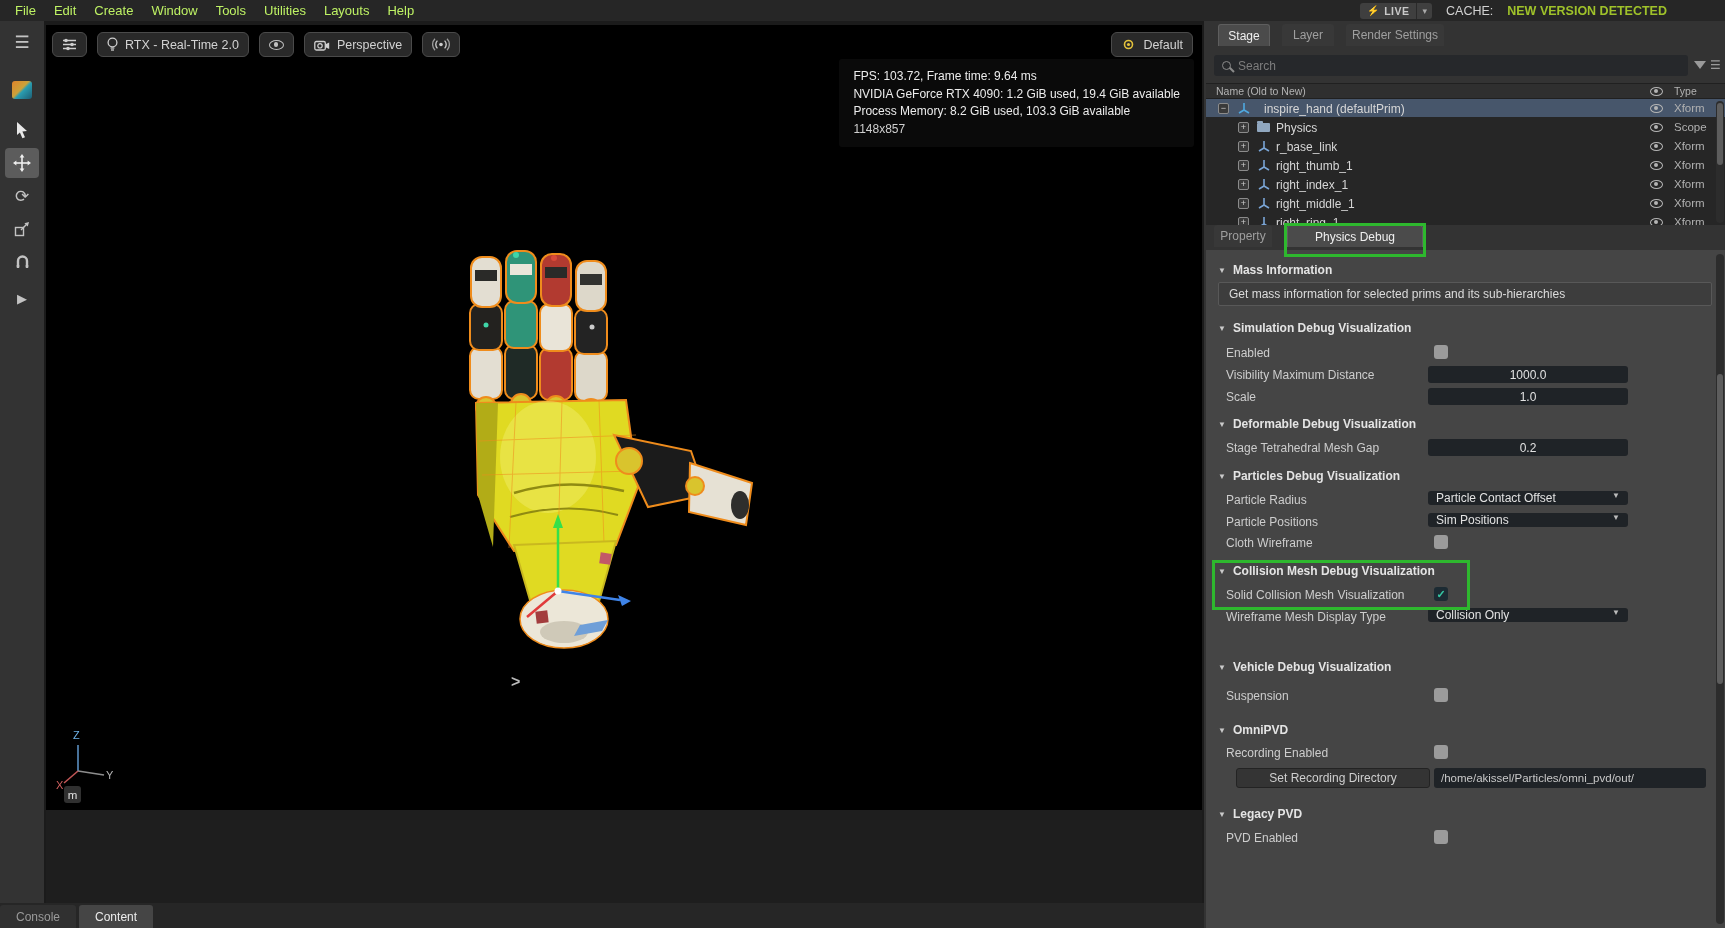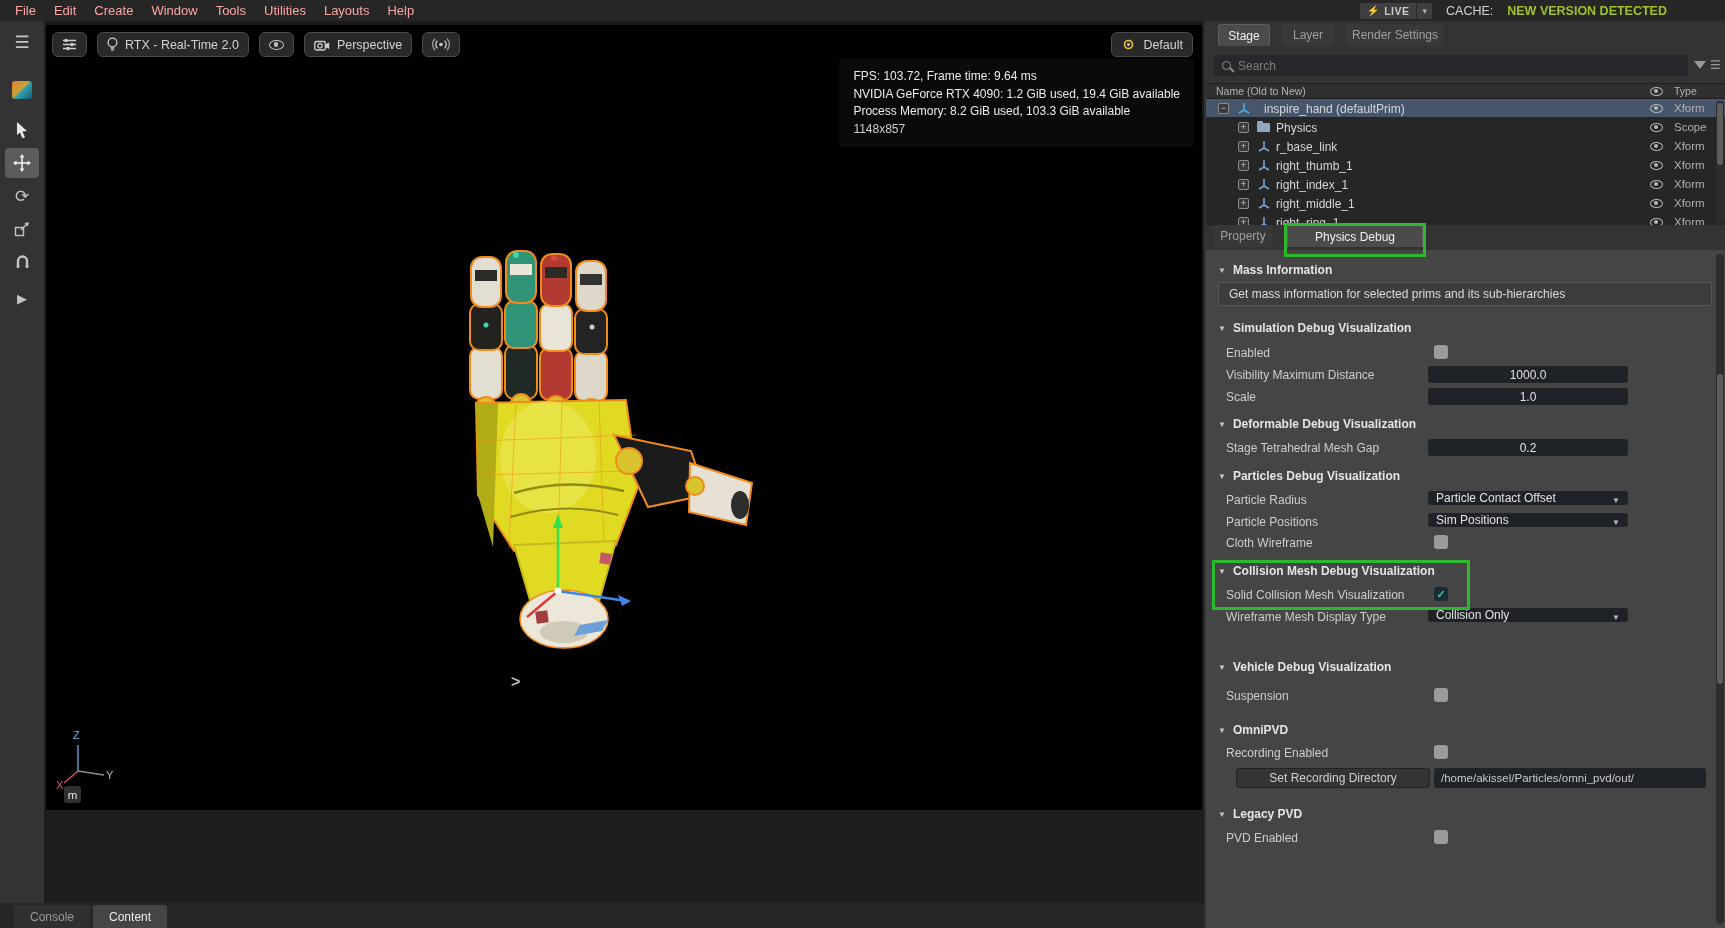--- a/index.html
+++ b/index.html
@@ -2,21 +2,21 @@
 <html><head>
 <meta charset="utf-8">
 <style>
   *{margin:0;padding:0;box-sizing:border-box}
   html,body{width:1725px;height:928px;background:#1b1b1b;font-family:"Liberation Sans",sans-serif;overflow:hidden}
   #app{position:relative;width:1725px;height:928px;background:#1b1b1b;color:#ccc;font-size:12px}
   .abs{position:absolute}
 
   
   .menubar{left:0;top:0;width:1725px;height:21px;background:#262626;display:flex;align-items:center;padding-left:6px;z-index:20}
-  .menu-item{padding:0 9px;font-size:13px;color:#fca5a5;cursor:default}
+  .menu-item{padding:0 9px;font-size:13px;color:#bef264;cursor:default}
   .menubar-right{position:absolute;right:58px;top:0;height:21px;display:flex;align-items:center;gap:14px}
   .live-pill{display:flex;align-items:center;height:16px;background:#3f3f3f;border-radius:3px;overflow:hidden}
   .live-main{display:flex;align-items:center;gap:4px;padding:0 7px;font-size:10.5px;font-weight:bold;color:#c9c9c9;letter-spacing:.5px}
   .bolt{color:#e8c63a;font-size:10px}
   .live-chev{padding:0 5px;border-left:1px solid #2a2a2a;color:#aaa;font-size:9px;height:16px;display:flex;align-items:center}
   .cache{font-size:12.5px;color:#d2d2d2}
   .version{font-size:12.5px;font-weight:bold;color:#9fc22a}
 
   
   .left-toolbar{left:0;top:21px;width:44px;height:882px;background:#333}
@@ -73,31 +73,31 @@
   
   .prop-panel{left:1206px;top:222px;width:519px;height:706px}
   .prop-body{position:absolute;left:0;top:28px;width:519px;height:678px;background:#454545;overflow:hidden}
   .sech{position:absolute;left:12px;height:16px;display:flex;align-items:center;gap:7px;font-size:12px;font-weight:bold;color:#e4e4e4;white-space:nowrap}
   .tri{font-size:8px;color:#c9c9c9}
   .prow{position:absolute;left:20px;width:492px;height:17px}
   .plabel{position:absolute;left:0;top:1px;font-size:12px;color:#cdcdcd;white-space:nowrap}
   .checkbox{position:absolute;left:208px;top:0;width:14px;height:14px;background:#9b9b9b;border-radius:3px}
   .checkbox.checked{background:#1c2b33;display:flex;align-items:center;justify-content:center;color:#35c7a3;font-size:11px;font-weight:bold}
   .pfield{position:absolute;left:202px;top:-1px;width:200px;height:17px;background:#1f2327;border-radius:3px;color:#e2e2e2;font-size:12px;display:flex;align-items:center;justify-content:center}
-  .pdrop{position:absolute;left:202px;top:-1px;width:200px;height:14px;background:#1f2327;border-radius:3px;color:#e2e2e2;font-size:12px;display:flex;align-items:flex-end;justify-content:space-between;padding:0 8px}
+  .pdrop{position:absolute;left:202px;top:-1px;width:200px;height:14px;background:#1f2327;border-radius:3px;color:#e2e2e2;font-size:12px;display:flex;align-items:flex-start;justify-content:space-between;padding:0 8px}
   .da{font-size:8px;color:#bbb}
   .mass-btn{position:absolute;left:12px;width:494px;height:24px;background:#3d3d3d;border:1px solid #585858;border-radius:2px;color:#dcdcdc;font-size:12px;display:flex;align-items:center;padding:0 10px}
   .dir-btn{position:absolute;left:30px;width:194px;height:20px;background:#343434;border:1px solid #232323;border-radius:3px;color:#cfcfcf;font-size:12px;display:flex;align-items:center;justify-content:center}
   .dir-field{position:absolute;left:228px;width:272px;height:20px;background:#1f2327;border-radius:3px;color:#c9c9c9;font-size:11.5px;display:flex;align-items:center;padding:0 7px;white-space:nowrap;overflow:hidden}
 
   
   .anno{position:absolute;border:3px solid #2eb82e;z-index:60;pointer-events:none}
 
   
-  .bottom-strip{left:0;top:903px;width:1204px;height:25px;background:#262626;display:flex;align-items:flex-end;gap:3px;padding-left:14px}
+  .bottom-strip{left:0;top:903px;width:1204px;height:25px;background:#262626;display:flex;align-items:flex-end;gap:3px;padding-left:0}
   .btab{height:23px;display:flex;align-items:center;justify-content:center;font-size:12px;padding:0 16px;border-radius:3px 3px 0 0}
   .btab.active{background:#454545;color:#ececec}
   .btab.idle{background:#303030;color:#9a9a9a}
 </style>
 </head>
 <body>
 
 <div id="app">
 
   <div class="menubar abs">

